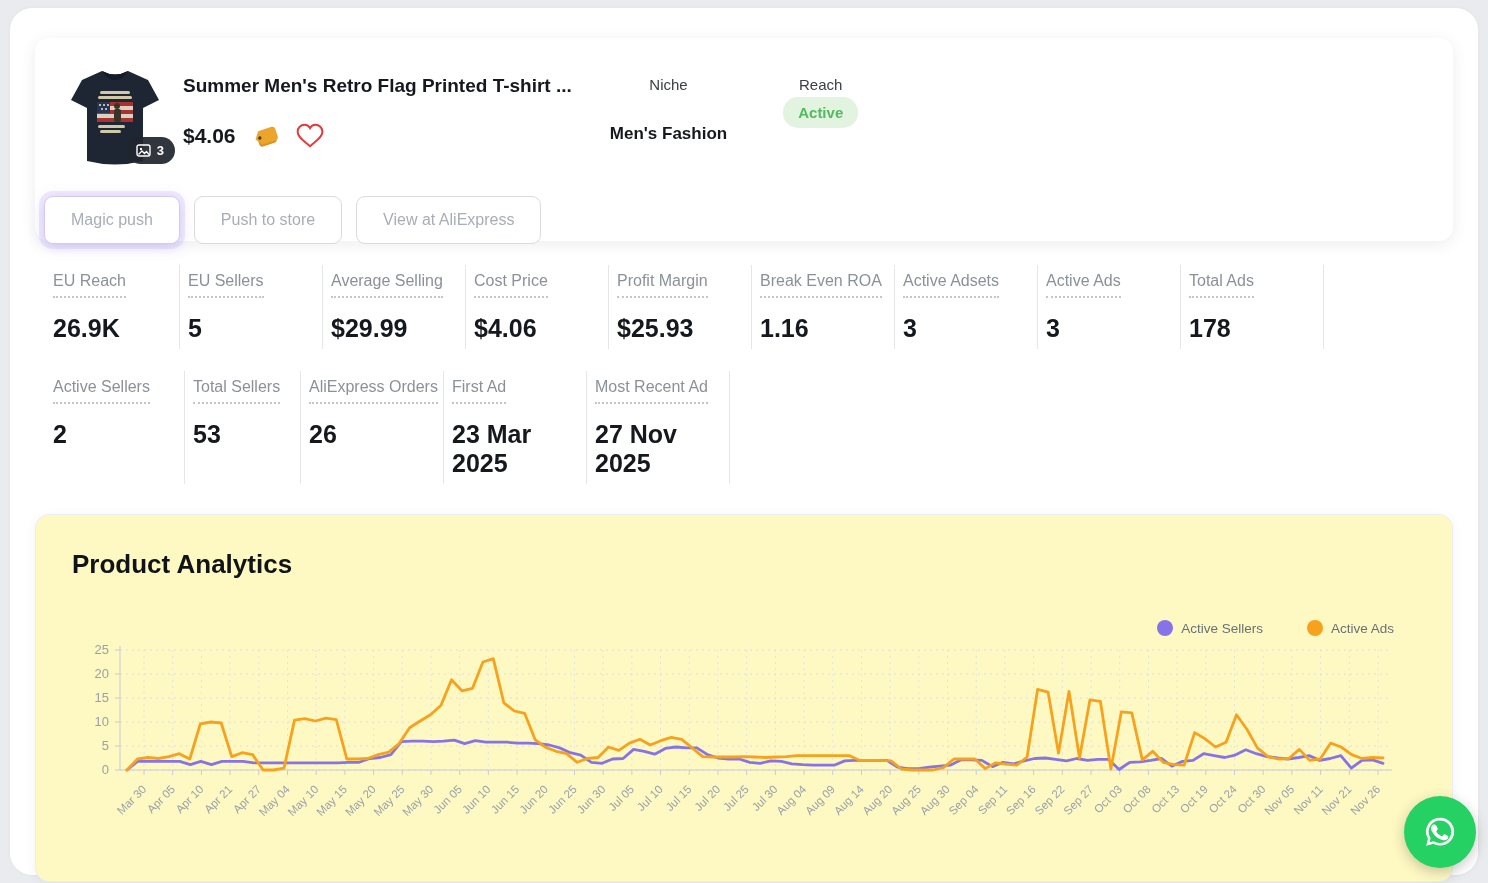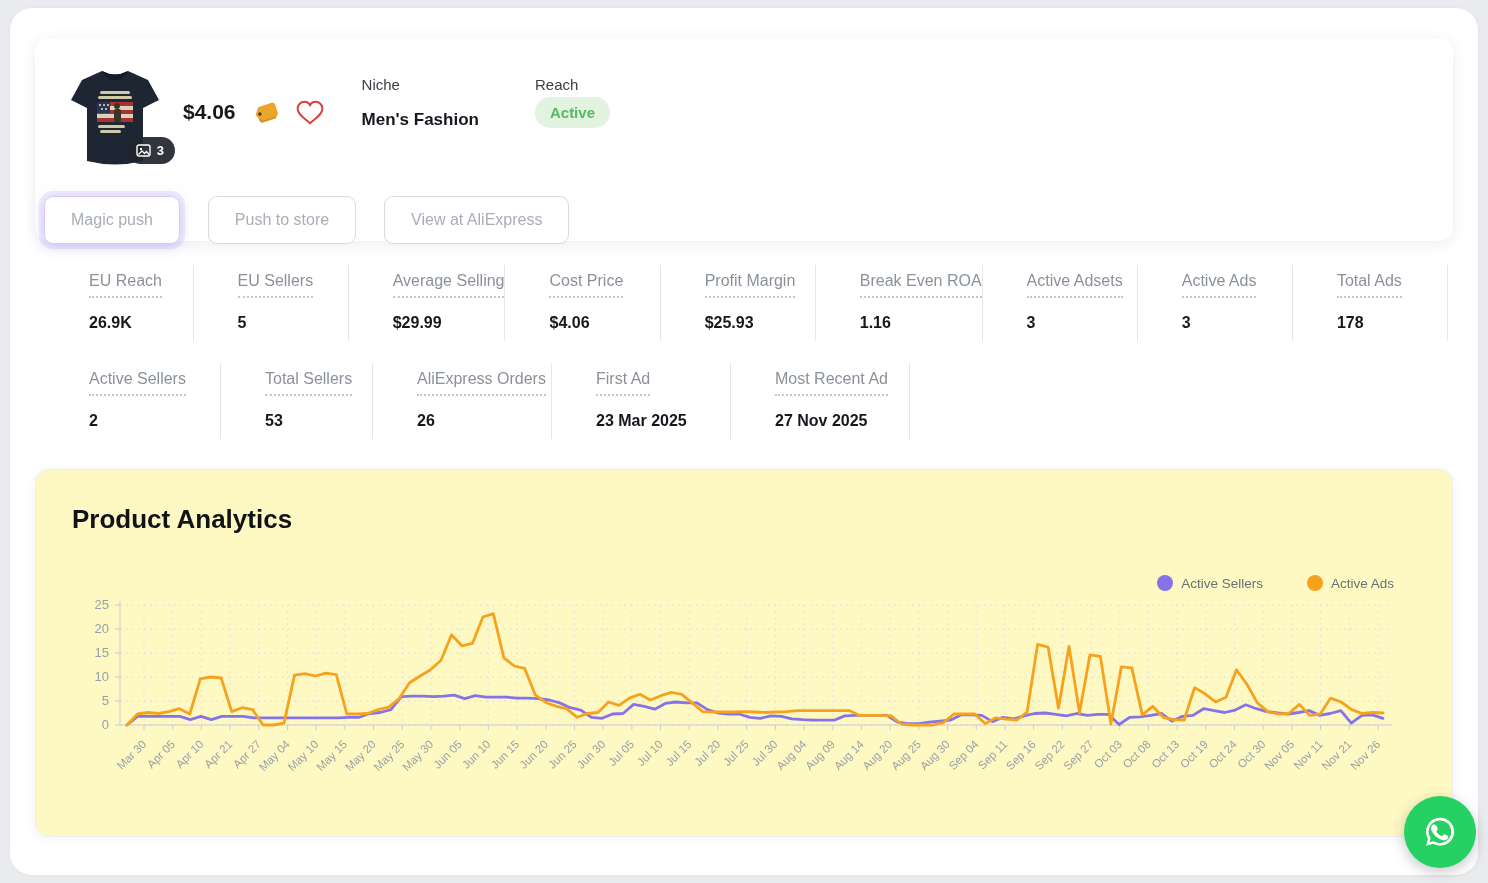--- a/index.html
+++ b/index.html
@@ -26,57 +26,57 @@
   .img-count-badge{
     position:absolute;right:-12px;bottom:6px;
     background:rgba(32,36,44,.92);color:#fff;border-radius:16px;
     display:flex;align-items:center;gap:6px;padding:6px 11px 6px 9px;
     font-size:13px;font-weight:600;
   }
   .info{padding-top:10px;max-width:420px;}
   .title{font-size:19px;font-weight:700;color:#15181d;line-height:1.25;}
   .price-row{display:flex;align-items:center;gap:15px;margin-top:23px;}
   .price{font-size:21px;font-weight:700;color:#15181d;}
-  .meta-col{padding-top:12px;}
+  .meta-col{padding-top:12px;text-align:center;}
   .meta-niche{margin-left:38px;}
   .meta-status{margin-left:56px;}
   .meta-label{font-size:15px;color:#3b4046;}
-  .meta-value{font-size:17px;font-weight:700;color:#15181d;margin-top:17px;}
+  .meta-value{font-size:17px;font-weight:700;color:#15181d;margin-top:31px;}
   .status-badge{
     display:inline-block;margin-top:4px;background:#e2f3df;color:#54b963;
     font-size:15px;font-weight:700;padding:7px 15px;border-radius:15px;
   }
-  .btn-row{display:flex;gap:28px;margin-top:26px;margin-left:-23px;}
+  .btn-row{display:flex;gap:14px;margin-top:26px;margin-left:-23px;}
   .btn{
     background:#fff;border:1px solid #d8dbdf;border-radius:9px;
     padding:14px 26px;font-size:16px;color:#a8aeb6;cursor:pointer;
     font-family:inherit;
   }
   .btn-magic{
     border-color:#d9c9f2;
     box-shadow:0 0 0 5px rgba(150,120,235,.13),0 2px 14px rgba(150,120,235,.35);
   }
   
   .stats-row{display:flex;margin:24px 30px 0 35px;}
   .stats-row-2{margin-top:22px;}
   .stat{
     box-sizing:border-box;width:143px;padding:4px 0 6px 8px;
-    border-right:1px solid #e4e6ea;min-height:76px;margin-left:36px;
+    border-right:1px solid #e4e6ea;min-height:76px;
   }
   .stats-row-1 .stat:nth-child(1){width:135px;}
   .stats-row-2 .stat:nth-child(1){width:140px;}
   .stats-row-2 .stat:nth-child(2){width:116px;}
   .stat .label{
     color:#8b9199;font-size:16px;line-height:1.45;
     border-bottom:2px dotted #c3c7cd;padding-bottom:4px;
     display:inline-block;max-width:100%;
     white-space:nowrap;overflow:hidden;
   }
   .stat .label.wrap{white-space:normal;text-align:right;}
-  .stat .value{margin-top:12px;font-size:16px;font-weight:700;color:#15181d;}
+  .stat .value{margin-top:12px;font-size:25px;font-weight:700;color:#15181d;}
   
   .chart-card{
     margin:30px 25px 0;background:#fef9c3;border-radius:14px;
     border:1px solid #edeef1;box-shadow:0 2px 12px rgba(25,30,40,.05);
     padding:30px 30px 20px 26px;box-sizing:border-box;height:368px;
   }
   .chart-title{font-size:26px;font-weight:700;color:#101418;margin:4px 0 40px 10px;}
   .legend-row{display:flex;justify-content:flex-end;gap:44px;margin:0 28px 0 0;}
   .legend-item{display:flex;align-items:center;gap:8px;}
   .legend-dot{width:16px;height:16px;border-radius:50%;}
@@ -123,20 +123,21 @@
           <svg width="15" height="13" viewBox="0 0 15 13">
             <rect x="1" y="1" width="13" height="11" rx="2" fill="none" stroke="#fff" stroke-width="1.4"></rect>
             <circle cx="5" cy="5" r="1.2" fill="#fff"></circle>
             <path d="M2.5 10.5 L6 7 L8.5 9.5 L10.5 7.5 L13 10.5" fill="none" stroke="#fff" stroke-width="1.3"></path>
           </svg>
           <span>3</span>
         </div>
       </div>
 
       <div class="info">
+        <div class="title">Summer Men's Retro Flag Printed T-shirt ...</div>
         <div class="price-row">
           <span class="price">$4.06</span>
           <span style="display:inline-flex;">
             <svg width="30" height="30" viewBox="0 0 30 30">
               <g transform="rotate(-18 15 15)">
                 <rect x="6" y="11" width="18" height="13" rx="3" fill="#d8951d"></rect>
                 <path d="M9 8 h14 a3 3 0 0 1 3 3 v8 a3 3 0 0 1 -3 3 l-14 0 l-5 -7 z" fill="#eca52c"></path>
                 <circle cx="8.5" cy="15" r="1.7" fill="#4d3c10"></circle>
               </g>
             </svg>

